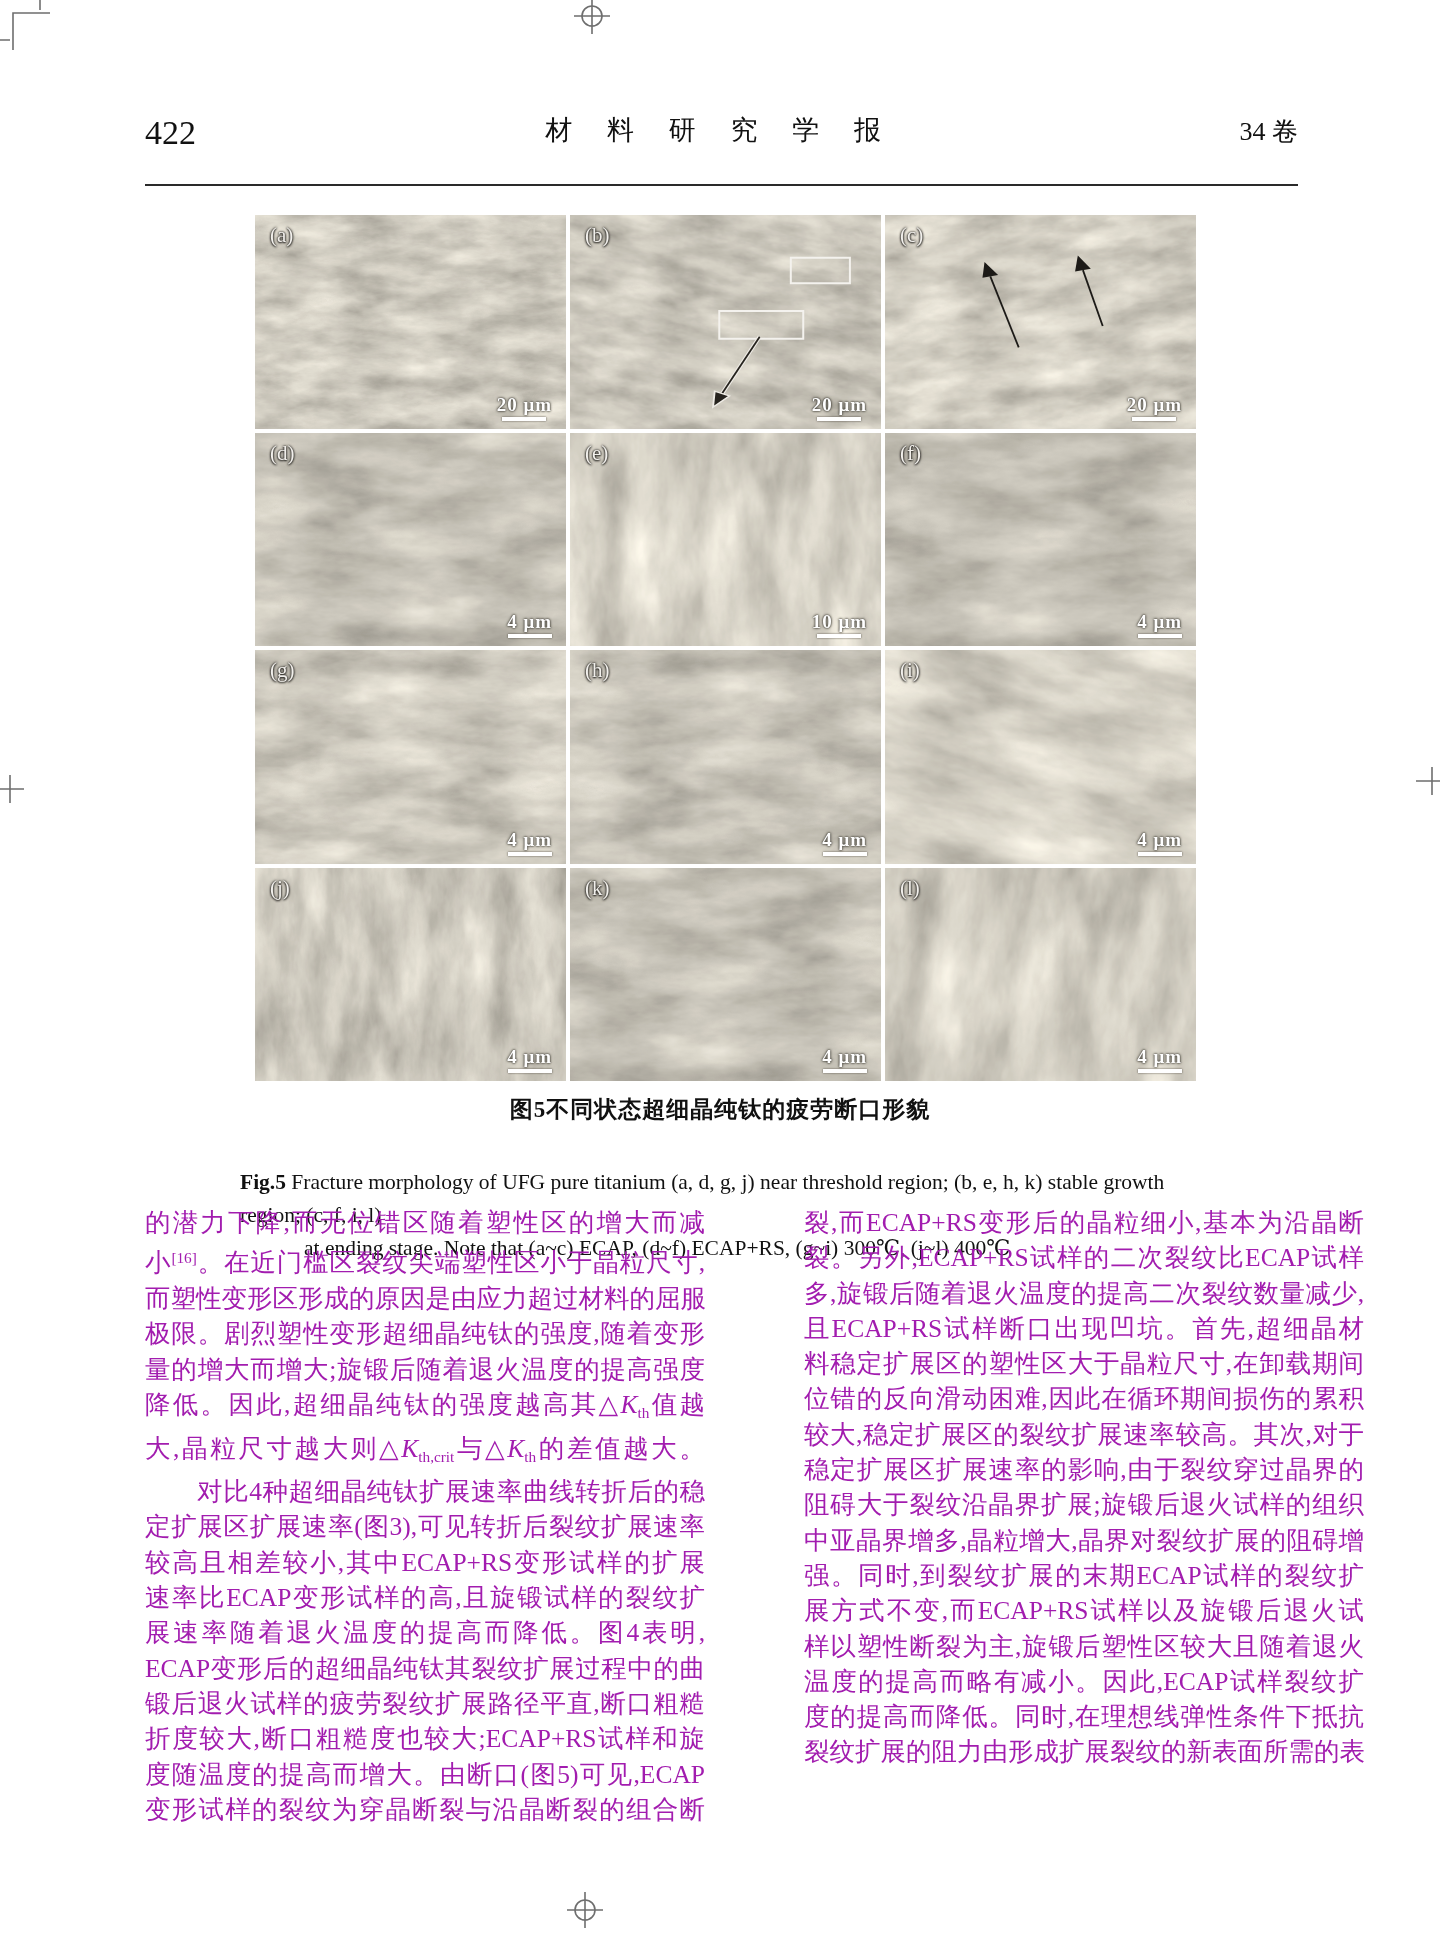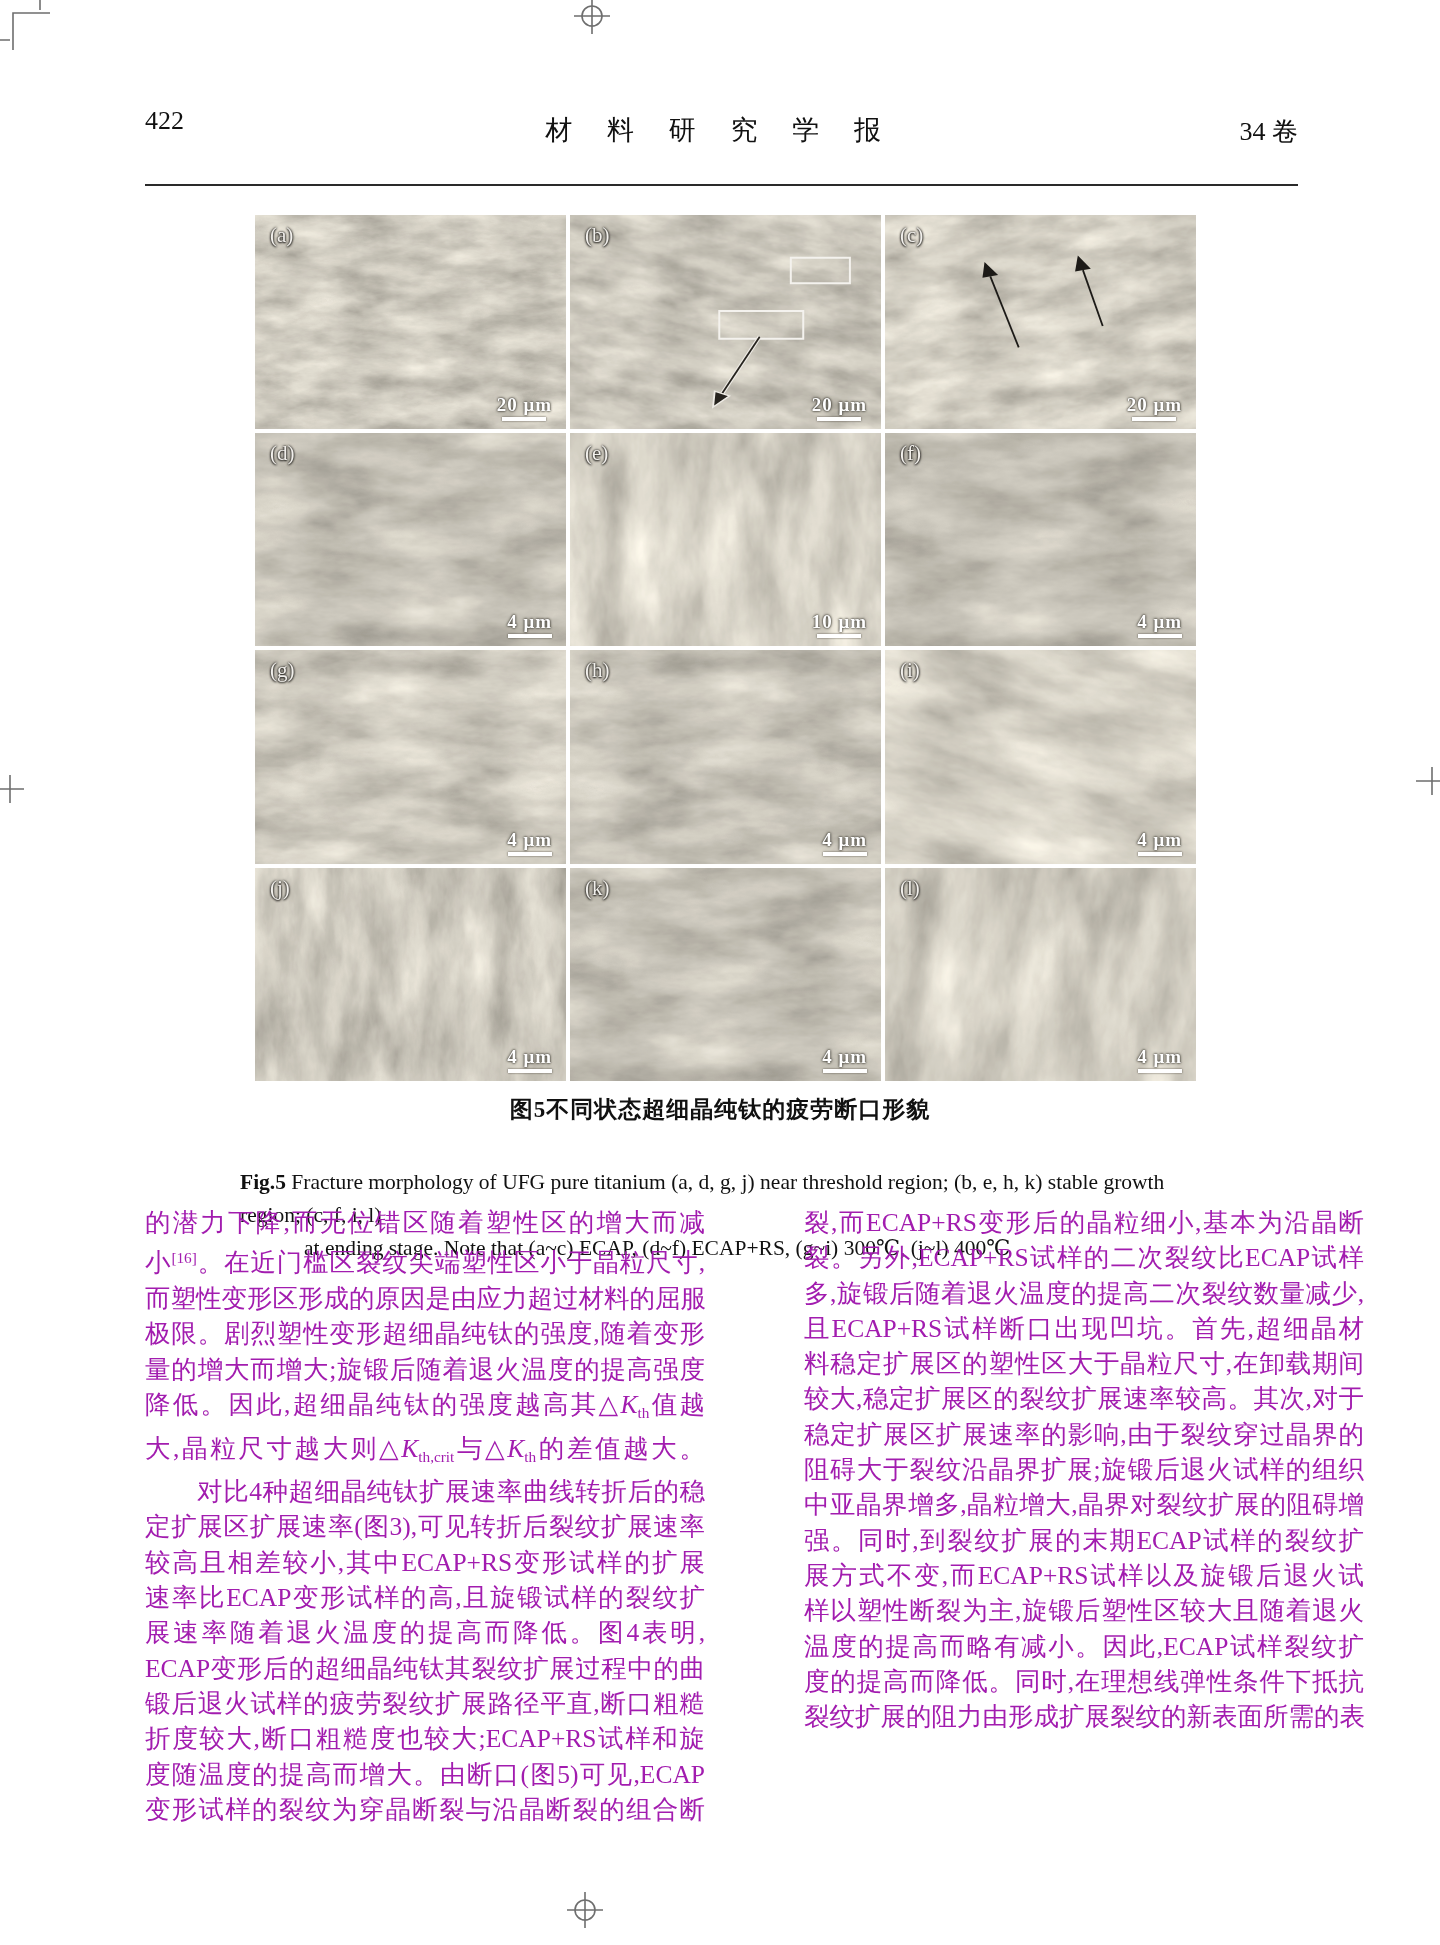--- a/index.html
+++ b/index.html
@@ -2,21 +2,21 @@
 <html><head>
 <meta charset="utf-8">
 <style>
   html,body{margin:0;padding:0;background:#e9e9e9;}
   .page{
     position:relative;width:1440px;height:1945px;background:#ffffff;
     font-family:"Liberation Serif","DejaVu Serif",serif;color:#111;
     overflow:hidden;margin:0 auto;box-shadow:0 0 6px rgba(0,0,0,.25);
   }
   
-  .hdr-num{position:absolute;left:145px;top:106px;font-size:26px;}
+  .hdr-num{position:absolute;left:145px;top:114px;font-size:34px;}
   .hdr-title{position:absolute;left:0;top:112px;width:100%;text-align:center;
     font-size:27px;letter-spacing:14px;}
   .hdr-vol{position:absolute;right:142px;top:114px;font-size:26px;}
   .hdr-rule{position:absolute;left:145px;top:184px;width:1153px;height:2px;background:#2a2a2a;}
   
   .fig-grid{
     position:absolute;left:255px;top:215px;width:941px;height:866px;
     display:grid;grid-template-columns:repeat(3,1fr);grid-template-rows:repeat(4,1fr);
     gap:4px;background:#ffffff;
   }
@@ -246,20 +246,21 @@
       <div class="bodyline">折度较大,断口粗糙度也较大;ECAP+RS试样和旋</div>
       <div class="bodyline">度随温度的提高而增大。由断口(图5)可见,ECAP</div>
       <div class="bodyline">变形试样的裂纹为穿晶断裂与沿晶断裂的组合断</div>
     </div>
   <div class="col col-right">
       <div class="bodyline">裂,而ECAP+RS变形后的晶粒细小,基本为沿晶断</div>
       <div class="bodyline">裂。另外,ECAP+RS试样的二次裂纹比ECAP试样</div>
       <div class="bodyline">多,旋锻后随着退火温度的提高二次裂纹数量减少,</div>
       <div class="bodyline">且ECAP+RS试样断口出现凹坑。首先,超细晶材</div>
       <div class="bodyline">料稳定扩展区的塑性区大于晶粒尺寸,在卸载期间</div>
+      <div class="bodyline">位错的反向滑动困难,因此在循环期间损伤的累积</div>
       <div class="bodyline">较大,稳定扩展区的裂纹扩展速率较高。其次,对于</div>
       <div class="bodyline">稳定扩展区扩展速率的影响,由于裂纹穿过晶界的</div>
       <div class="bodyline">阻碍大于裂纹沿晶界扩展;旋锻后退火试样的组织</div>
       <div class="bodyline">中亚晶界增多,晶粒增大,晶界对裂纹扩展的阻碍增</div>
       <div class="bodyline">强。同时,到裂纹扩展的末期ECAP试样的裂纹扩</div>
       <div class="bodyline">展方式不变,而ECAP+RS试样以及旋锻后退火试</div>
       <div class="bodyline">样以塑性断裂为主,旋锻后塑性区较大且随着退火</div>
       <div class="bodyline">温度的提高而略有减小。因此,ECAP试样裂纹扩</div>
       <div class="bodyline">度的提高而降低。同时,在理想线弹性条件下抵抗</div>
       <div class="bodyline">裂纹扩展的阻力由形成扩展裂纹的新表面所需的表</div>

